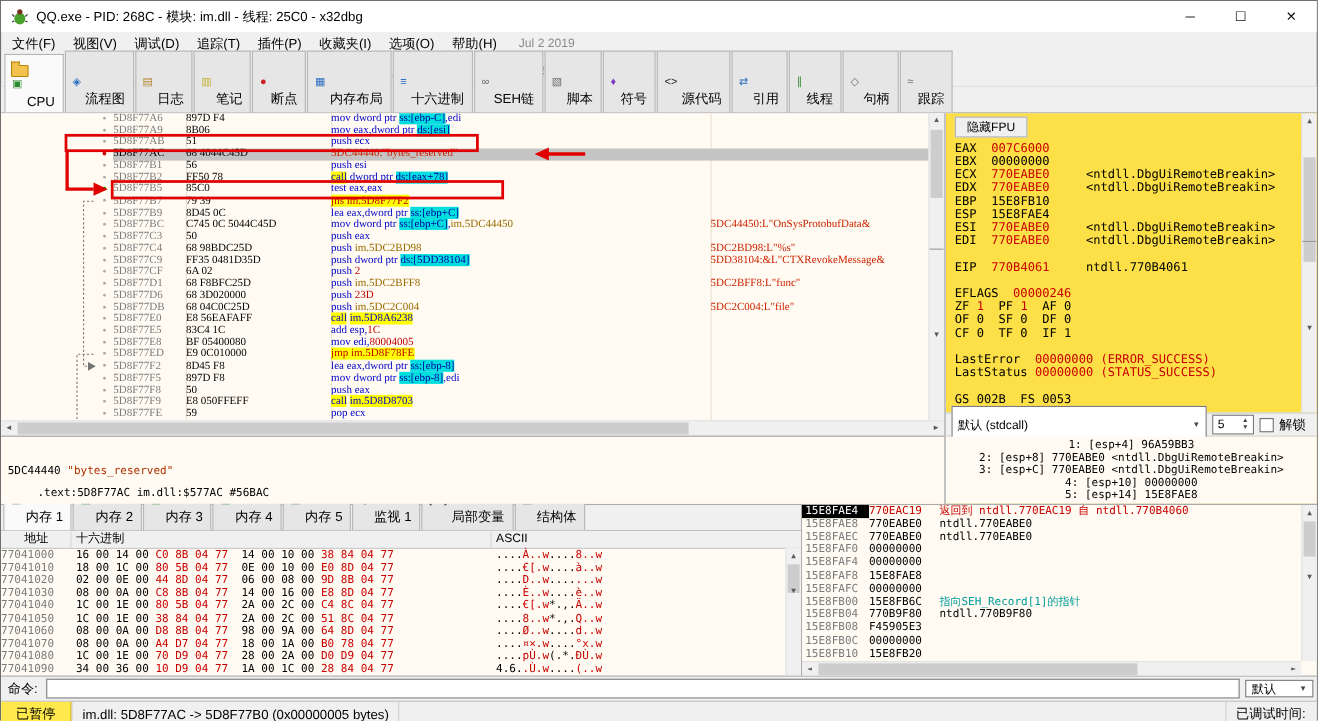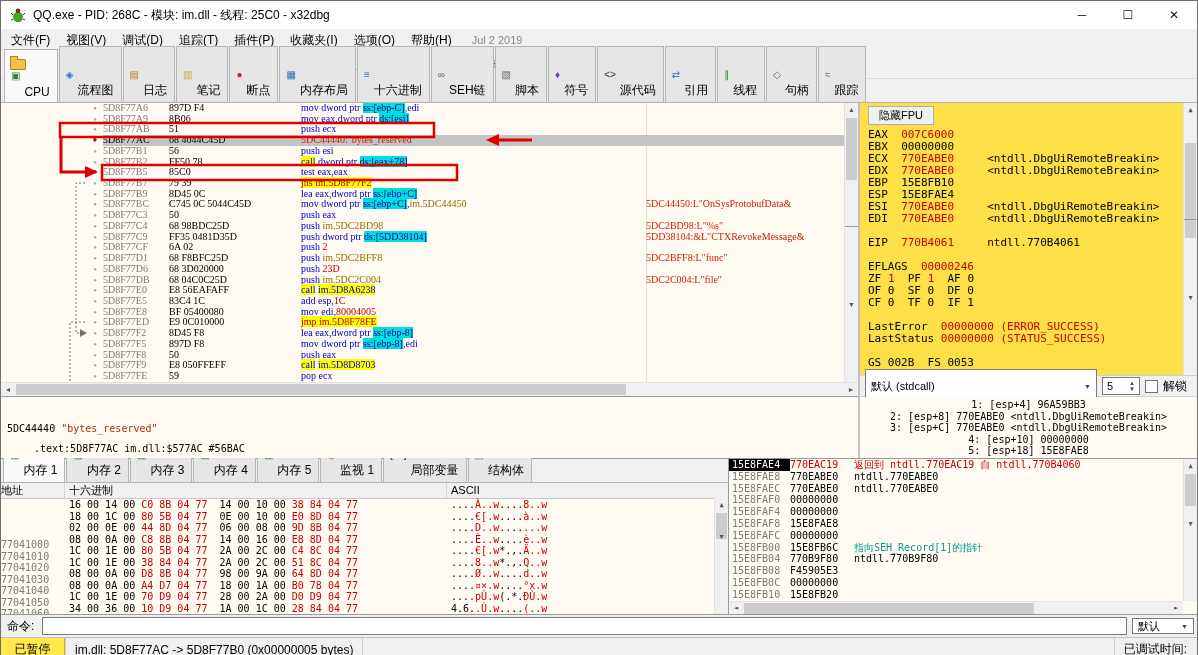--- a/index.html
+++ b/index.html
@@ -84,25 +84,25 @@
   .chk{width:11px;height:11px;border:1px solid #707070;background:#fff;display:inline-block;flex:0 0 auto;}
   .chk-label{font-size:12px;}
   .args-area{flex:1;font-family:"DejaVu Sans Mono",monospace;font-size:10px;padding:2px 4px;background:#fffbf2;white-space:pre;overflow:hidden;}
   .arg-line{height:11.5px;line-height:11.5px;text-align:center;}
   
   .bottom{height:155px;display:flex;border-top:1px solid #9a9a9a;flex:0 0 auto;}
   .bottom-left{width:728px;box-sizing:border-box;border-right:1px solid #9a9a9a;display:flex;flex-direction:column;}
   .btabs{height:23px;display:flex;align-items:flex-end;background:#f0f0f0;border-bottom:1px solid #b5b5b5;padding-left:2px;flex:0 0 auto;}
   .mem-view{flex:1;background:#fffbf2;position:relative;font-family:"DejaVu Sans Mono",monospace;font-size:10px;overflow:hidden;}
   .mem-header{height:15px;background:#f0f0f0;border-bottom:1px solid #c8c8c8;display:flex;font-family:"Liberation Sans",sans-serif;font-size:11px;line-height:15px;}
-  .mh-addr{width:64px;padding-left:0;border-right:1px solid #d5d5d5;box-sizing:border-box;}
+  .mh-addr{width:64px;padding-left:21px;border-right:1px solid #d5d5d5;box-sizing:border-box;}
   .mh-hex{width:382px;padding-left:4px;border-right:1px solid #d5d5d5;box-sizing:border-box;}
   .mh-ascii{flex:1;padding-left:4px;}
   .mrow{height:11.5px;line-height:11.5px;white-space:pre;display:flex;}
-  .m-addr{width:64px;flex:0 0 auto;padding-left:0;box-sizing:border-box;color:#7b7b7b;margin-top:40px;}
+  .m-addr{width:64px;flex:0 0 auto;padding-left:0;box-sizing:border-box;color:#7b7b7b;}
   .m-hex{width:382px;flex:0 0 auto;padding-left:4px;box-sizing:border-box;}
   .m-ascii{padding-left:4px;}
   .hr{color:#c80000;}
   .mem-scroll{right:0;top:15px;bottom:0;}
   
   .stack-pane{flex:1;background:#fffbf2;position:relative;font-family:"DejaVu Sans Mono",monospace;font-size:10px;display:flex;flex-direction:column;overflow:hidden;}
   .stack-rows{height:142px;position:relative;}
   .srow{height:11.8px;line-height:11.8px;display:flex;white-space:pre;}
   .s-addr{width:58px;flex:0 0 auto;padding-left:3px;color:#7b7b7b;}
   .s-addr.ssel{background:#000;color:#fff;}
@@ -347,21 +347,21 @@
         <div class="spin">
           <span>5</span>
           <span class="spin-arrows">
               <span>▲</span>
               <span>▼</span>
             </span>
         </div>
         <span class="chk"></span>
         <span class="chk-label">解锁</span>
       </div>
-      <div class="args-area" id="args-area"><div class="arg-line">1: [esp+4] 96A59BB3</div><div class="arg-line">2: [esp+8] 770EABE0 &lt;ntdll.DbgUiRemoteBreakin&gt;</div><div class="arg-line">3: [esp+C] 770EABE0 &lt;ntdll.DbgUiRemoteBreakin&gt;</div><div class="arg-line">4: [esp+10] 00000000</div><div class="arg-line">5: [esp+18] 15E8FAE8</div></div>
+      <div class="args-area" id="args-area"><div class="arg-line">1: [esp+4] 96A59BB3</div><div class="arg-line">2: [esp+8] 770EABE0 &lt;ntdll.DbgUiRemoteBreakin&gt;</div><div class="arg-line">3: [esp+C] 770EABE0 &lt;ntdll.DbgUiRemoteBreakin&gt;</div><div class="arg-line">4: [esp+10] 00000000</div><div class="arg-line">5: [esp+14] 15E8FAE8</div></div>
     </div>
   </div>
 
   <div class="bottom">
     <div class="bottom-left">
       <div class="btabs">
           <div class="tab active">
             <span class="tab-icon" style="color: rgb(46, 139, 46);">▦</span>
             <span class="tab-label">内存 1</span>
           </div>

